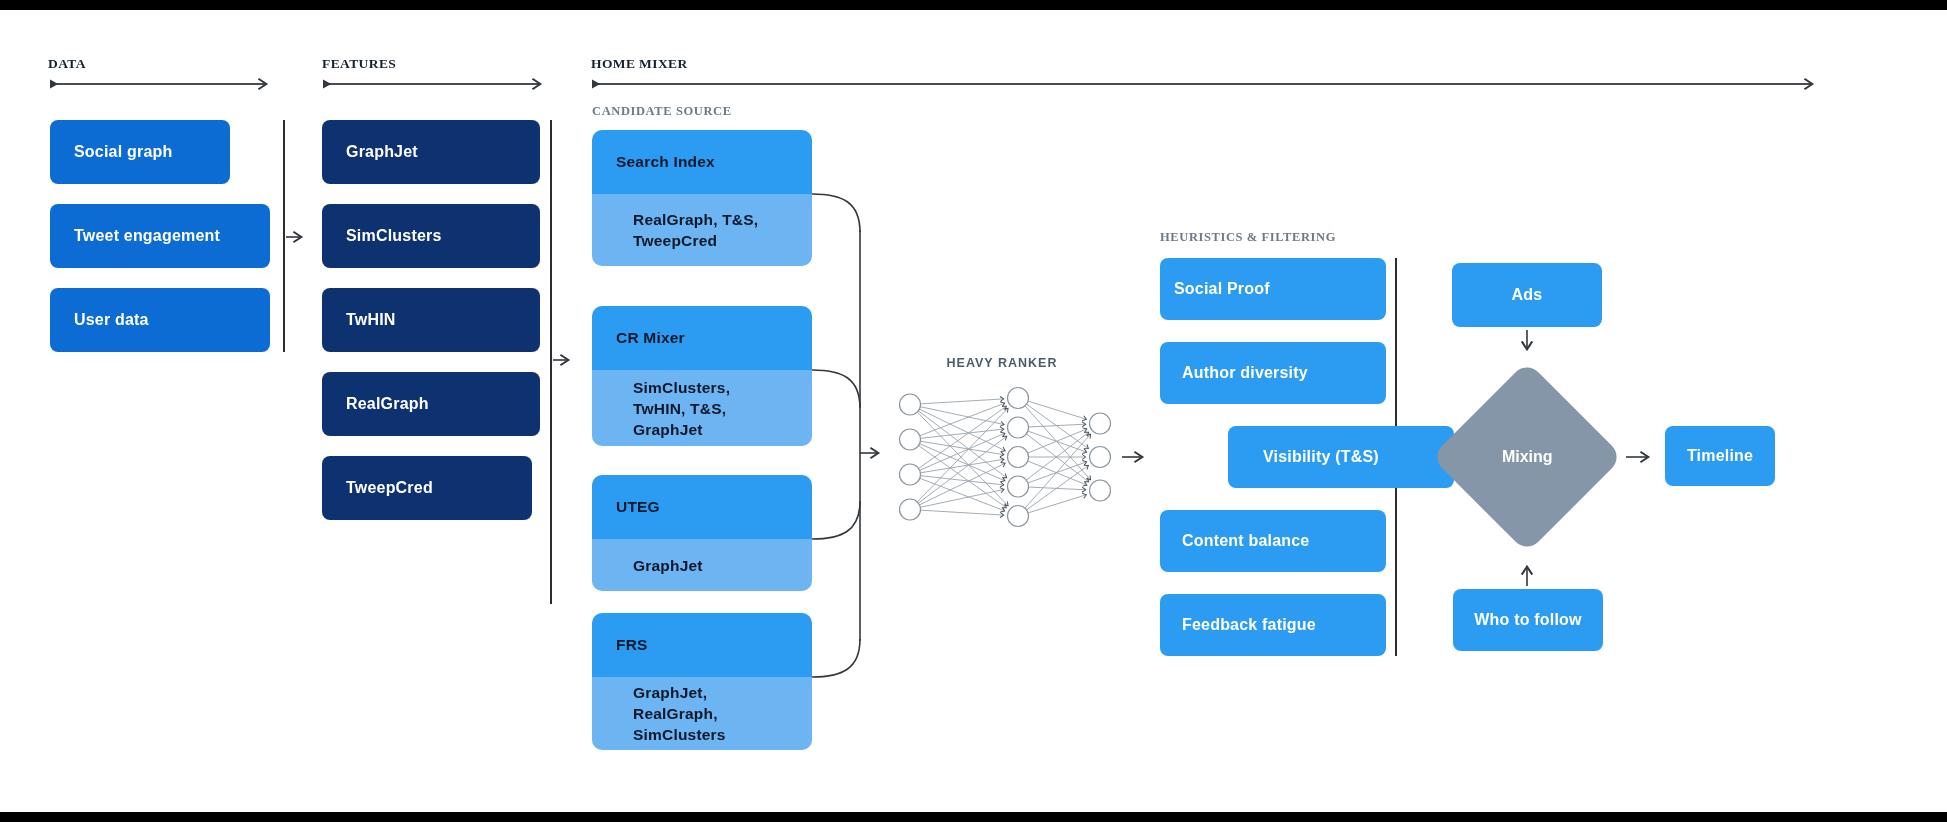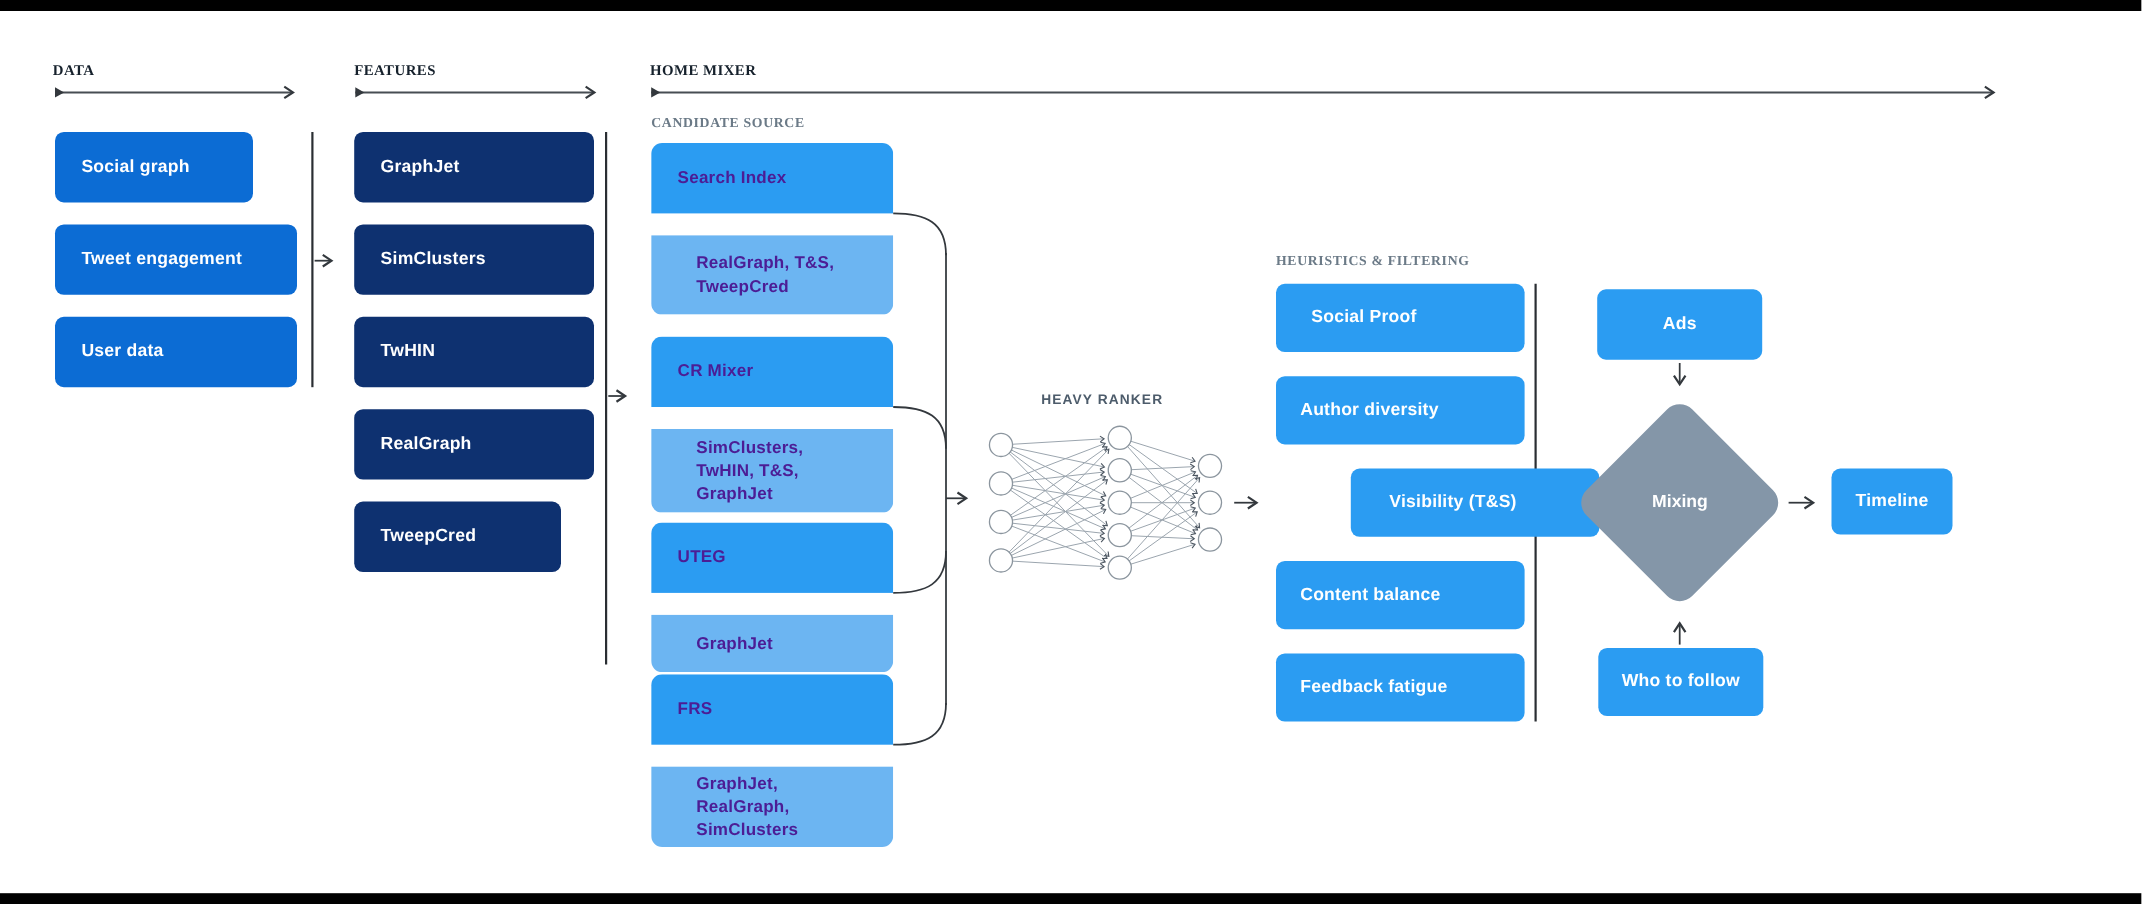--- a/index.html
+++ b/index.html
@@ -19,21 +19,21 @@
 
   .box{position:absolute;z-index:1;border-radius:8px;color:#fff;font-size:16px;
        font-weight:600;display:flex;align-items:center;box-sizing:border-box;
        padding:0 24px;letter-spacing:.2px;}
   .box.centered{justify-content:center;padding:0;}
   .blue{background:#0c6cd4;}
   .navy{background:#0e3170;}
   .bright{background:#2b9cf2;}
 
   .group{position:absolute;z-index:1;width:220px;border-radius:10px;overflow:hidden;
-         display:flex;flex-direction:column;color:#4c1d95;gap:20px;}
+         display:flex;flex-direction:column;color:#0f172a;}
   .gmain{background:#2b9cf2;height:64px;display:flex;align-items:center;
          padding:0 24px;font-size:15.5px;font-weight:600;letter-spacing:.2px;}
   .gsub{background:#6cb5f2;display:flex;align-items:center;padding:2px 41px;
         font-size:15.5px;font-weight:600;line-height:21px;letter-spacing:.2px;
         box-sizing:border-box;}
 
   .diamond{position:absolute;left:1459px;top:389px;width:136px;height:136px;
            background:#8496a8;border-radius:16px;transform:rotate(45deg);
            display:flex;align-items:center;justify-content:center;z-index:1;}
   .diamond span{transform:rotate(-45deg);color:#fff;font-size:16px;font-weight:600;}
@@ -144,21 +144,21 @@
   <div class="col-header" style="left:48px;top:56px">DATA</div>
   <div class="box blue" style="left:50px;top:120px;width:180px;height:64px">Social graph</div>
   <div class="box blue" style="left:50px;top:288px;width:220px;height:64px">User data</div>
   <div class="box blue" style="left:50px;top:204px;width:220px;height:64px">Tweet engagement</div>
 
   <div class="col-header" style="left:322px;top:56px">FEATURES</div>
   <div class="box navy" style="left:322px;top:120px;width:218px;height:64px">GraphJet</div>
   <div class="box navy" style="left:322px;top:204px;width:218px;height:64px">SimClusters</div>
   <div class="box navy" style="left:322px;top:288px;width:218px;height:64px">TwHIN</div>
   <div class="box navy" style="left:322px;top:372px;width:218px;height:64px">RealGraph</div>
-  <div class="box navy" style="left:322px;top:456px;width:188px;height:64px">TweepCred</div>
+  <div class="box navy" style="left:322px;top:456px;width:210px;height:64px">TweepCred</div>
 
   <div class="col-header" style="left:591px;top:56px">HOME MIXER</div>
   <div class="sub-label" style="left:592px;top:104px">CANDIDATE SOURCE</div>
 
   <div class="group" style="left:592px;top:130px">
     <div class="gmain">Search Index</div>
     <div class="gsub" style="height:72px">RealGraph, T&amp;S, TweepCred</div>
   </div>
   <div class="group" style="left:592px;top:306px">
     <div class="gmain">CR Mixer</div>
@@ -169,21 +169,21 @@
     <div class="gsub" style="height:52px">GraphJet</div>
   </div>
   <div class="group" style="left:592px;top:613px">
     <div class="gmain">FRS</div>
     <div class="gsub" style="height:73px">GraphJet, RealGraph, SimClusters</div>
   </div>
 
   <div class="nn-label" style="left:912px;top:356px;width:180px">HEAVY RANKER</div>
 
   <div class="sub-label" style="left:1160px;top:230px">HEURISTICS &amp; FILTERING</div>
-  <div class="box bright" style="left:1160px;top:258px;width:226px;height:62px;padding:0 32px">Social Proof</div>
+  <div class="box bright" style="left:1160px;top:258px;width:226px;height:62px;padding:0 14px">Social Proof</div>
   <div class="box bright" style="left:1160px;top:342px;width:226px;height:62px;padding:0 22px">Author diversity</div>
   <div class="box bright" style="left:1228px;top:426px;width:226px;height:62px;padding:0 35px">Visibility (T&amp;S)</div>
   <div class="box bright" style="left:1160px;top:510px;width:226px;height:62px;padding:0 22px">Content balance</div>
   <div class="box bright" style="left:1160px;top:594px;width:226px;height:62px;padding:0 22px">Feedback fatigue</div>
 
   <div class="box bright centered" style="left:1452px;top:263px;width:150px;height:64px">Ads</div>
   <div class="diamond">
     <span>Mixing</span>
   </div>
   <div class="box bright centered" style="left:1453px;top:589px;width:150px;height:62px">Who to follow</div>

